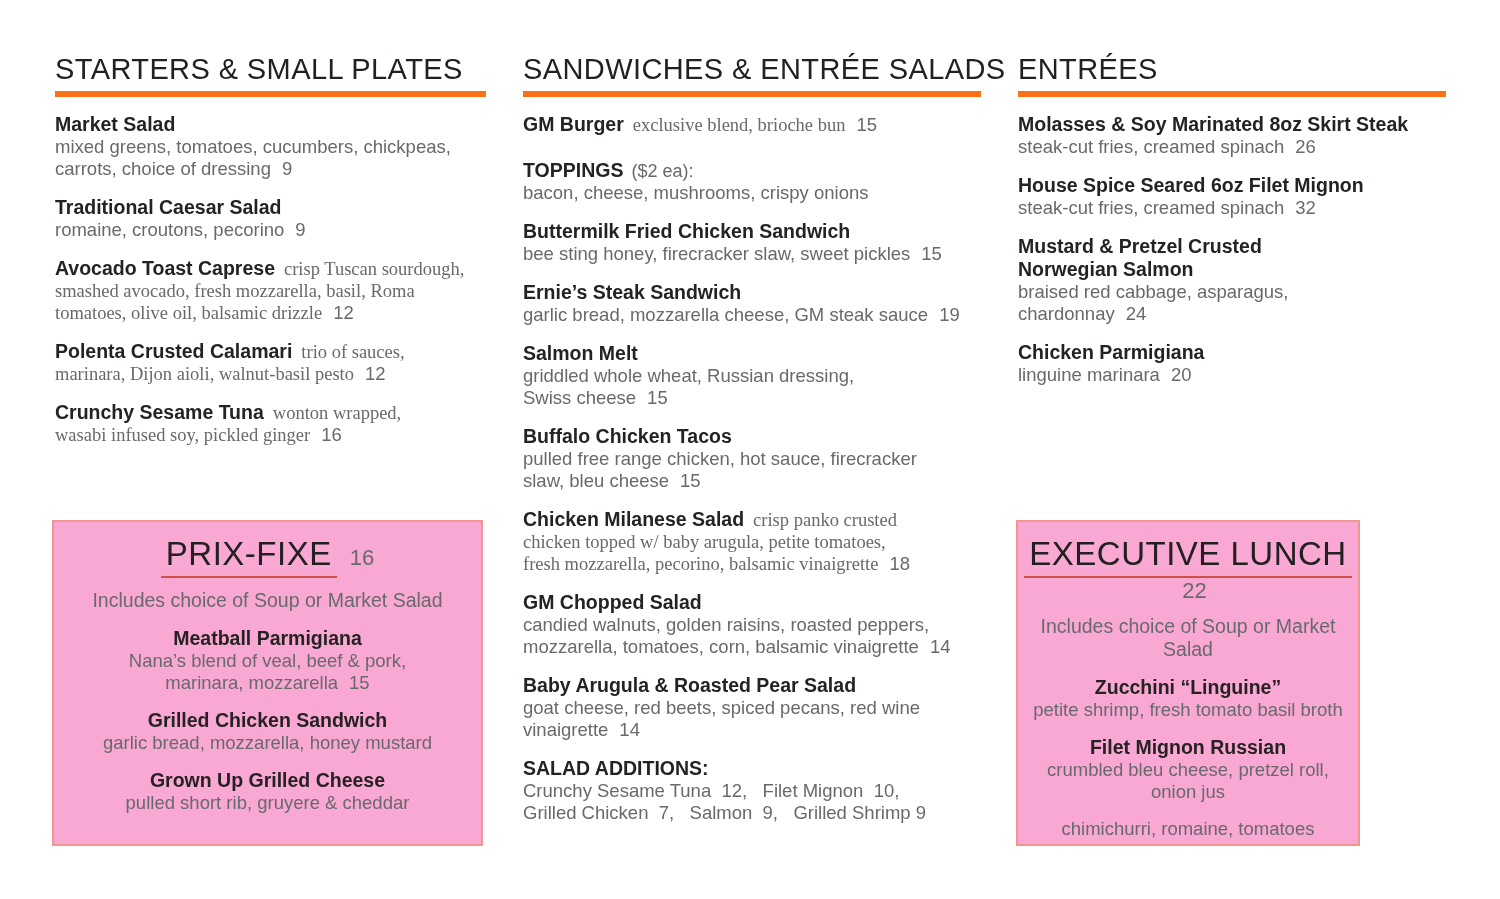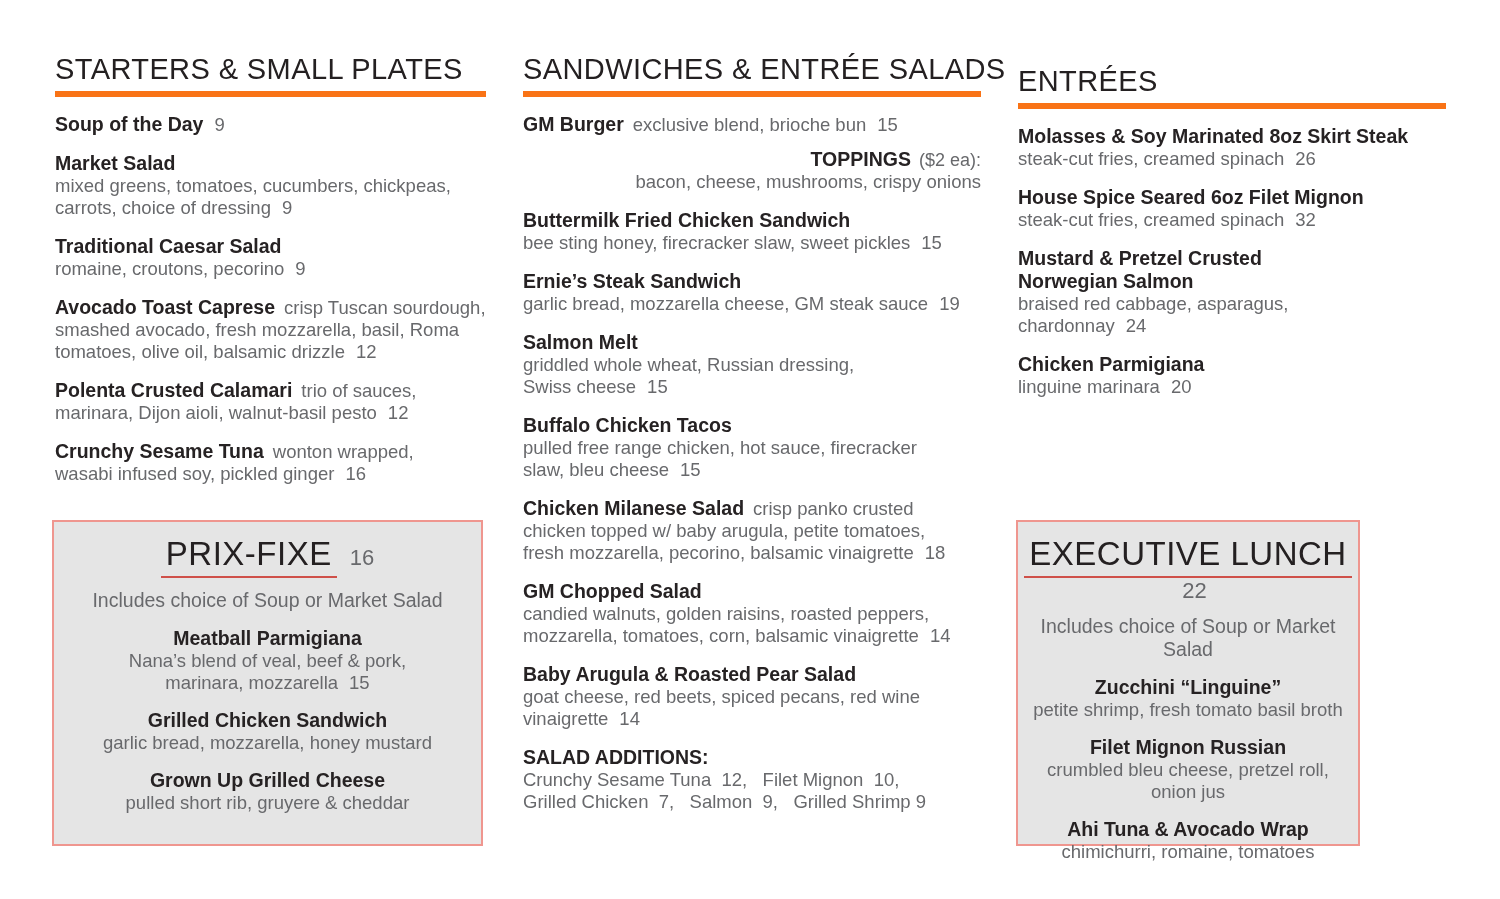--- a/index.html
+++ b/index.html
@@ -7,60 +7,60 @@
     width: 1500px; height: 899px;
     position: relative;
     background: #ffffff;
     overflow: hidden;
     font-family: "Liberation Sans", sans-serif;
     -webkit-font-smoothing: antialiased;
   }
   .col { position: absolute; top: 54px; }
   #col-starters  { left: 55px;   width: 431px; }
   #col-sandwiches{ left: 523px;  width: 458px; }
-  #col-entrees   { left: 1018px; width: 428px; margin-top: 12px; }
+  #col-entrees   { left: 1018px; width: 428px; }
 
   .col-header {
     font-size: 29px;
     line-height: 30px;
     letter-spacing: 0.4px;
     color: #242021;
     padding-bottom: 7px;
     border-bottom: 6px solid #f97316;
     margin: 0 0 4px 0;
     font-weight: 400;
     white-space: pre;
   }
 
   .item {
     margin-top: 16px;
     font-size: 18.5px;
     line-height: 22px;
     color: #68696c;
   }
-  .item.tight { margin-top: 12px; text-align: right; }
+  .item.tight { margin-top: 23px; }
   .name {
     font-size: 19.5px;
     font-weight: bold;
     color: #262223;
     white-space: pre;
   }
   .desc { color: #68696c; white-space: pre; }
-  .inline .desc { margin-left: 9px; }
+  .inline .desc { margin-left: 9px; font-family: Liberation Serif, serif; }
   .suffix { color: #68696c; margin-left: 8px; font-size: 18px; }
   .price { color: #68696c; margin-left: 11px; }
 
   .box {
     position: absolute;
     top: 520px;
     height: 326px;
     box-sizing: border-box;
     border: 2.5px solid #ef968f;
     text-align: center;
-    background: #e5e5e5;
+    background: #f9a8d4;
   }
   #box-prix-fixe       { left: 52px;   width: 431px; }
   #box-executive-lunch { left: 1016px; width: 344px; }
 
   .box-title-row { margin-top: 14px; }
   .box-title {
     display: inline-block;
     font-size: 33px;
     line-height: 36px;
     letter-spacing: 0.5px;
@@ -80,23 +80,20 @@
     color: #68696c;
   }
   .box .item { margin-top: 15px; }
 </style>
 </head>
 <body>
 
 <div class="col" id="col-starters">
   <div class="col-header">STARTERS &amp; SMALL PLATES</div>
 
-  <div class="item inline">
-    <span class="name">Soup of the Day</span><span class="price">9</span>
-  </div>
 
   <div class="item">
     <div class="nameline"><span class="name">Market Salad</span></div>
     <span class="desc">mixed greens, tomatoes, cucumbers, chickpeas,
 carrots, choice of dressing</span><span class="price">9</span>
   </div>
 
   <div class="item">
     <div class="nameline"><span class="name">Traditional Caesar Salad</span></div>
     <span class="desc">romaine, croutons, pecorino</span><span class="price">9</span>
@@ -239,16 +236,15 @@
     <span class="desc">petite shrimp, fresh tomato basil broth</span>
   </div>
 
   <div class="item">
     <div class="nameline"><span class="name">Filet Mignon Russian</span></div>
     <span class="desc">crumbled bleu cheese, pretzel roll,
 onion jus</span>
   </div>
 
   <div class="item">
-    <div class="nameline"><span class="name">Ahi Tuna &amp; Avocado Wrap</span></div>
     <span class="desc">chimichurri, romaine, tomatoes</span>
   </div>
 </div>
 
 </body></html>

